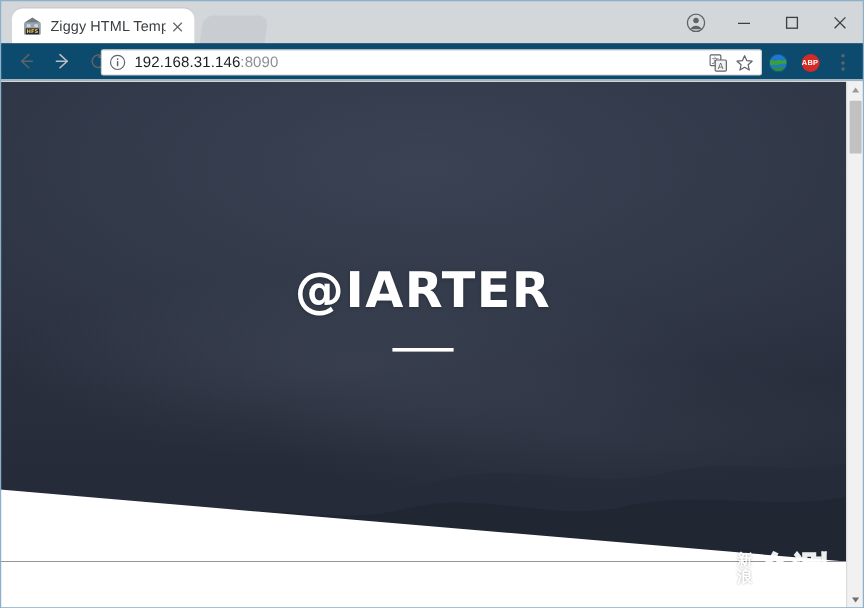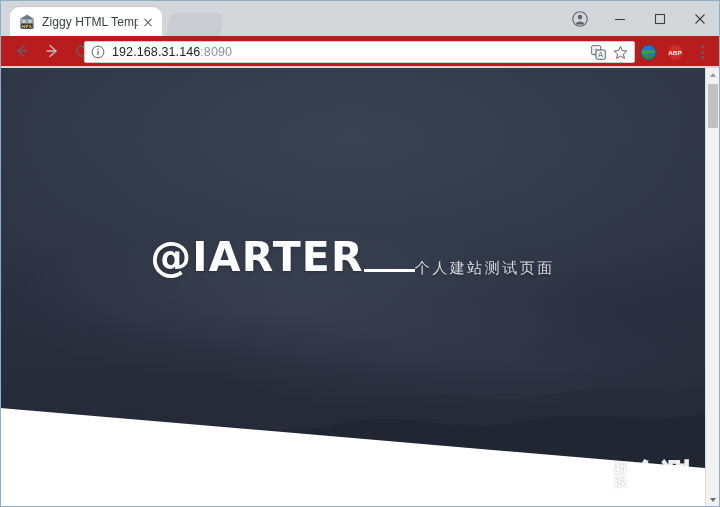--- a/index.html
+++ b/index.html
@@ -97,21 +97,21 @@
     display: flex; align-items: center; justify-content: center;
     position: relative;
   }
   .wc svg { display: block; }
 
   
   .toolbar {
     position: absolute;
     left: 0; top: 36px;
     width: 720px; height: 31px;
-    background: #b91c1c;
+    background: #0c4a6e;
     border-bottom: 1px solid #cdd1d4;
     display: flex;
     align-items: center;
     box-sizing: border-box;
   }
   .navbtn {
     width: 28px; height: 28px;
     display: flex; align-items: center; justify-content: center;
     margin-left: 2px;
   }
@@ -229,20 +229,21 @@
     left: 0; width: 705px;
     pointer-events: none;
   }
   .ridge svg { display: block; width: 705px; }
 
   .hero-inner {
     position: absolute;
     left: 0; top: 0;
     width: 705px; height: 400px;
     display: flex;
+    flex-direction: column;
     align-items: center;
     justify-content: center;
     padding-bottom: 22px;
     box-sizing: border-box;
   }
   .hero-title {
     font-family: "DejaVu Sans", sans-serif;
     font-size: 41px;
     font-weight: bold;
     color: #ffffff;
@@ -488,21 +489,20 @@
         <div class="ridge" style="top:300px;">
           <svg viewBox="0 0 705 120" height="120" preserveAspectRatio="none">
             <path d="M0 66 C58 52 104 74 158 62 C222 48 276 72 338 56 C402 40 460 68 520 54
                      C580 40 648 58 705 46 L705 120 L0 120 Z" fill="#202632" opacity="0.9"></path>
           </svg>
         </div>
 
         <div class="hero-inner">
           <h1 class="hero-title">@IARTER</h1>
           <div class="hero-rule"></div>
-          <p class="hero-sub">个人建站测试页面</p>
         </div>
 
         <div class="wedge">
           <svg viewBox="0 0 705 70" preserveAspectRatio="none">
             <path d="M0 10 L705 70 L705 70 L0 70 Z" fill="#ffffff"></path>
           </svg>
         </div>
       </section>
 
       <div class="page-bottom"></div>

